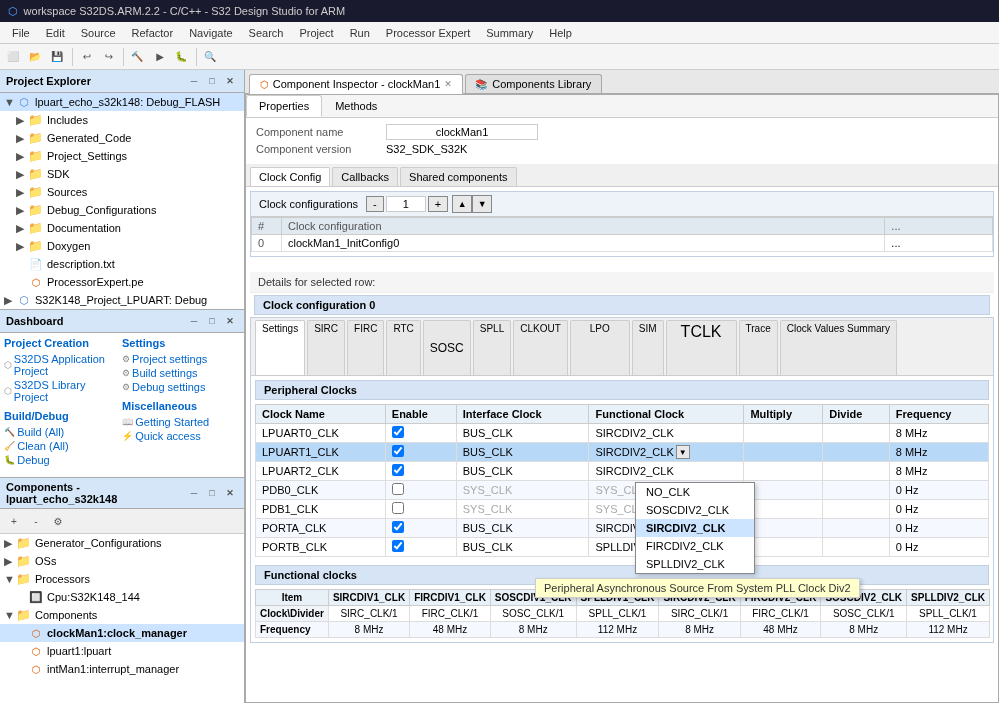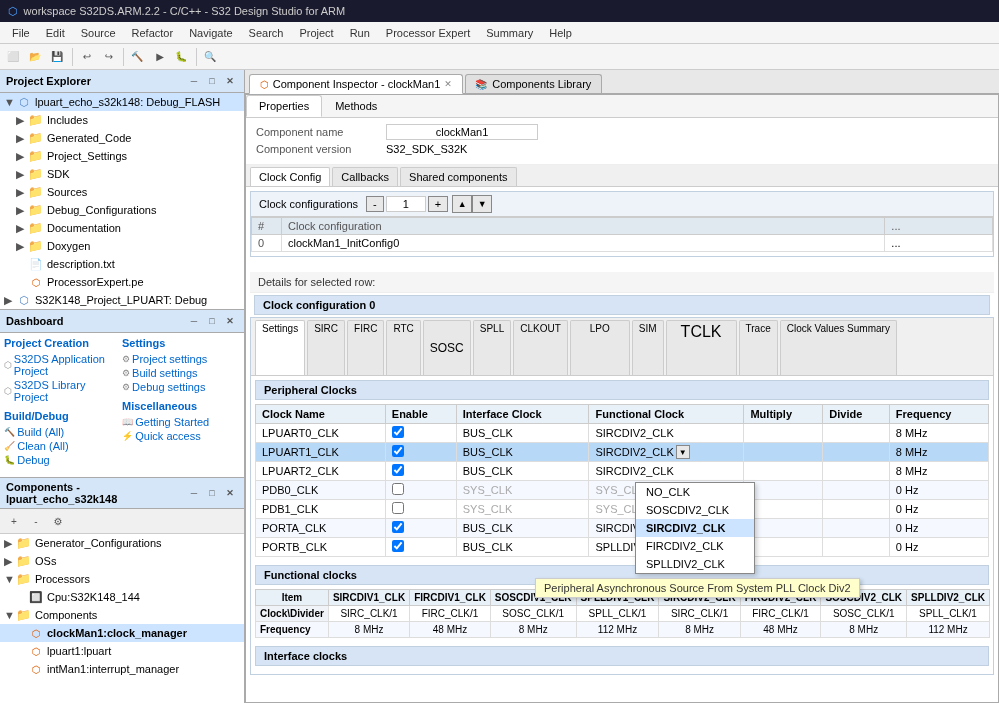--- a/index.html
+++ b/index.html
@@ -610,19 +610,18 @@
                   <td>8 MHz</td>
                   <td>112 MHz</td>
                   <td>8 MHz</td>
                   <td>48 MHz</td>
                   <td>8 MHz</td>
                   <td>112 MHz</td>
                 </tr>
               </tbody>
             </table>
 
-            <div style="background:#d6e4f5;padding:3px 8px;font-size:11px;font-weight:bold;border:1px solid #c0d0e0;margin-top:8px;margin-bottom:4px">Interface clocks</div>
           </div>
         </div>
       </div>
     </div>
   </div>
 </div>
 
 </body></html>

